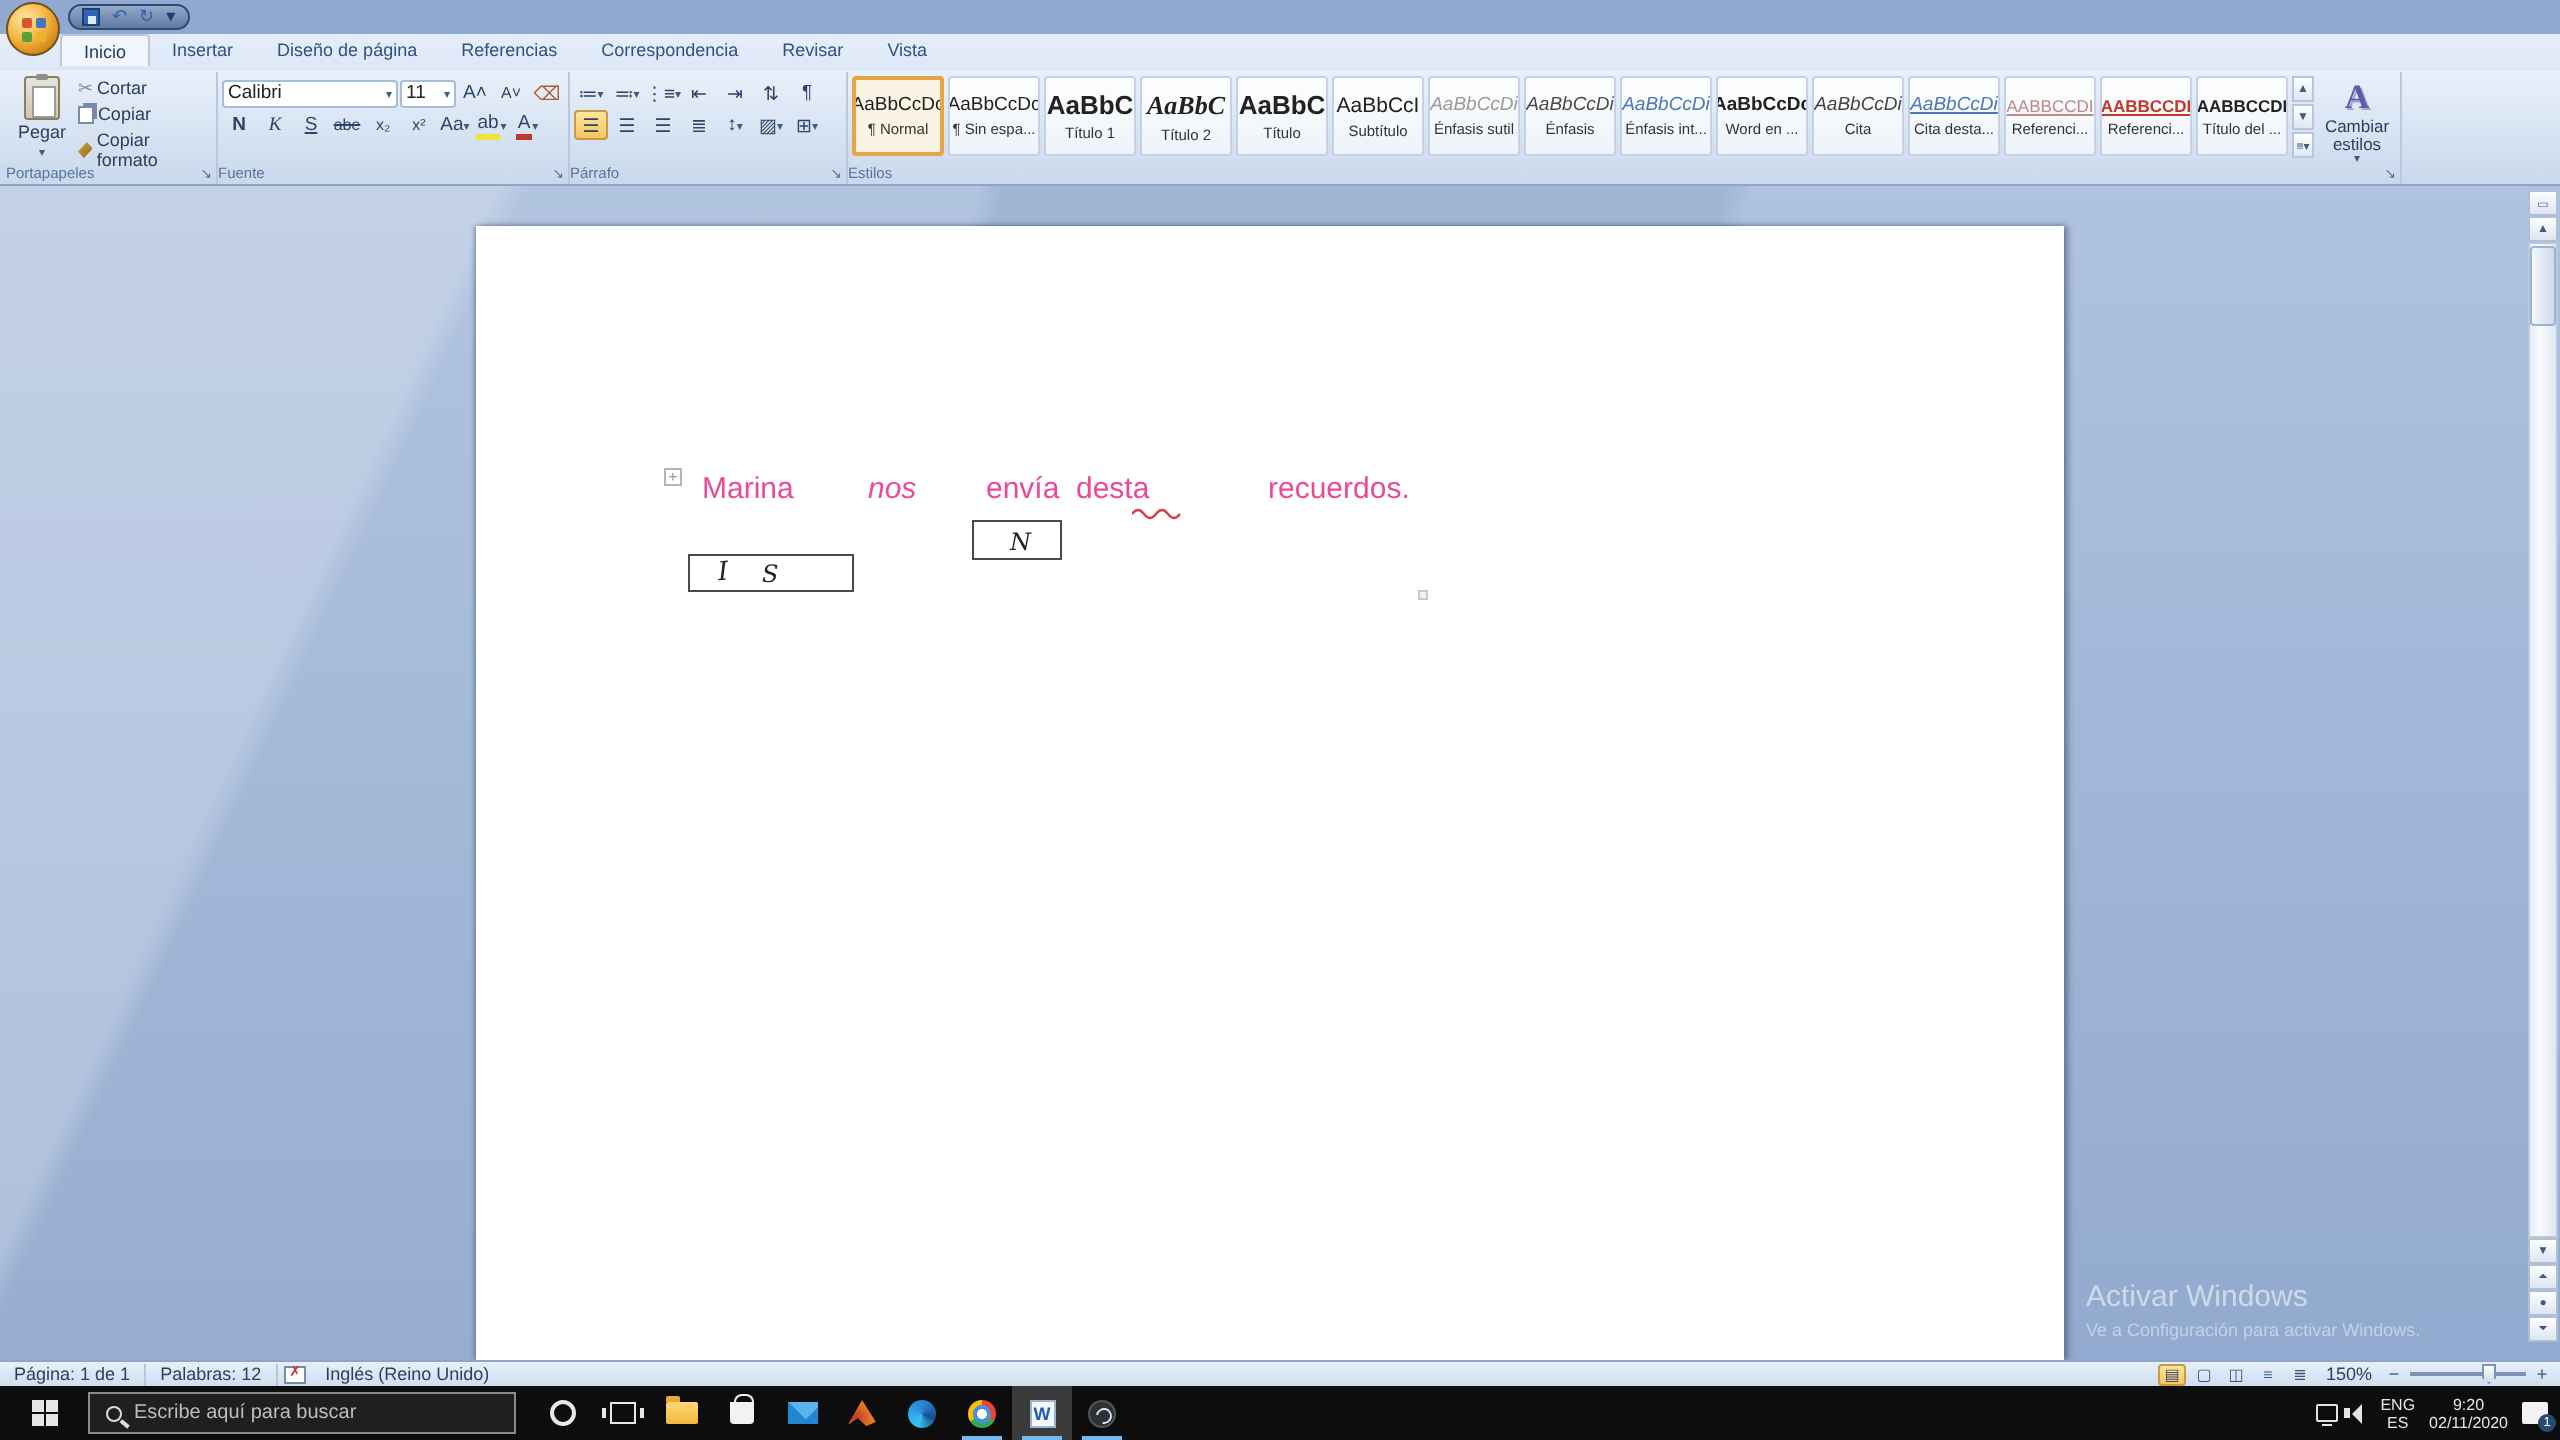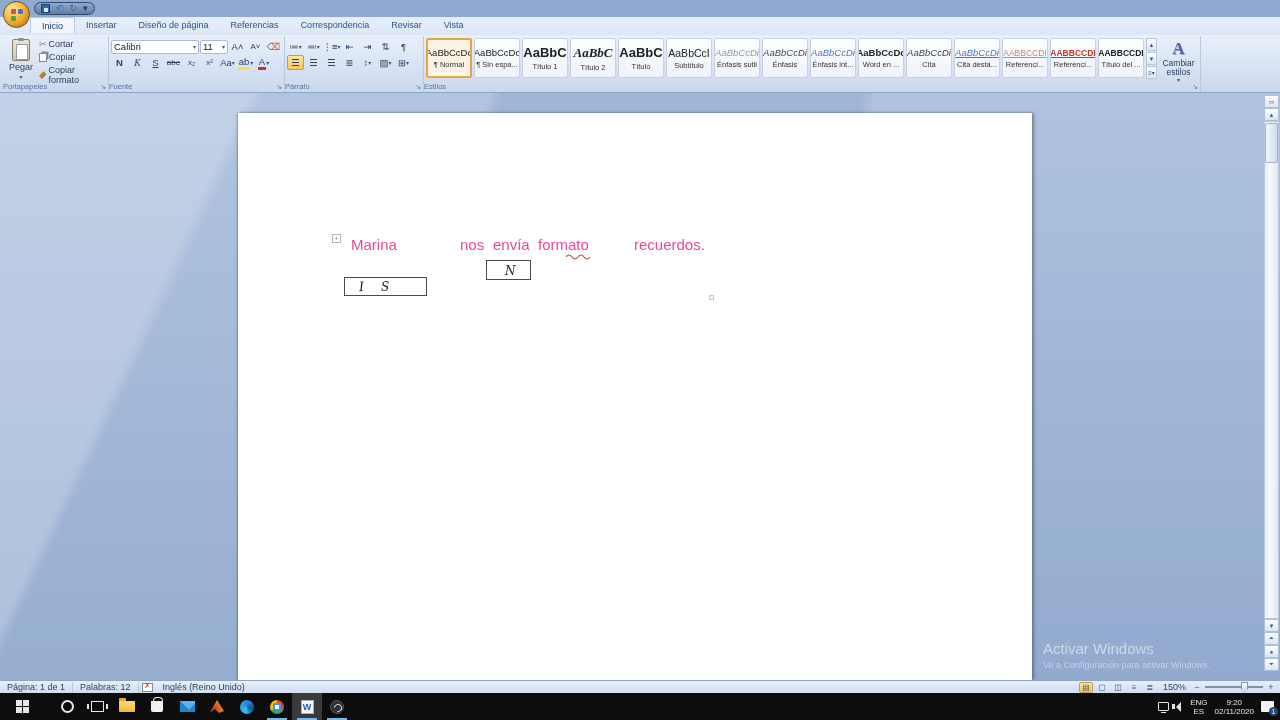--- a/index.html
+++ b/index.html
@@ -358,23 +358,23 @@
       </div>
       <div class="glabel">Estilos</div>
       <div class="launcher">↘</div>
     </div>
 
   </div>
 
   <div class="docarea">
     <div class="page">
       <span class="word" style="left:113px;">Marina</span>
-      <span class="word" style="left:222px;">nos</span>
+      <span class="word" style="left:196px;font-style:italic;">nos</span>
       <span class="word" style="left:255px;">envía</span>
-      <span class="word" style="left:300px;">formato</span>
+      <span class="word" style="left:300px;">desta</span>
       <span class="word" style="left:396px;">recuerdos.</span>
       <div class="handle">+</div>
       <div class="tbox" style="left:248px; top:147px; width:45px; height:20px;">
         <span class="hw" style="left:18px; top:3px; font-size:12px;">N</span>
       </div>
       <svg class="squig" width="26" height="7">
         <path d="M0 4 Q3 0 6 4 T12 4 T18 4 T24 4" stroke="#d04545" stroke-width="1.2" fill="none"></path>
       </svg>
       <div class="tbox" style="left:106px; top:164px; width:83px; height:19px;">
         <span class="hw" style="left:14px; top:1px; font-size:13px; transform:rotate(-4deg);">I</span>
@@ -422,20 +422,24 @@
           </div>
         <div class="zpm">+</div>
       </div>
     </div>
   </div>
 
   <div class="taskbar">
     <div class="tb-start">
         <div class="winlogo"></div>
       </div>
+    <div class="tb-search">
+      <div class="mag"></div>
+      <input type="text" placeholder="Escribe aquí para buscar" style="">
+    </div>
     <div class="tb-ico" style="margin-left:8px;">
         <div class="i-cortana"></div>
       </div>
     <div class="tb-ico">
         <div class="i-task"></div>
       </div>
     <div class="tb-ico">
         <div class="i-folder"></div>
       </div>
     <div class="tb-ico">

